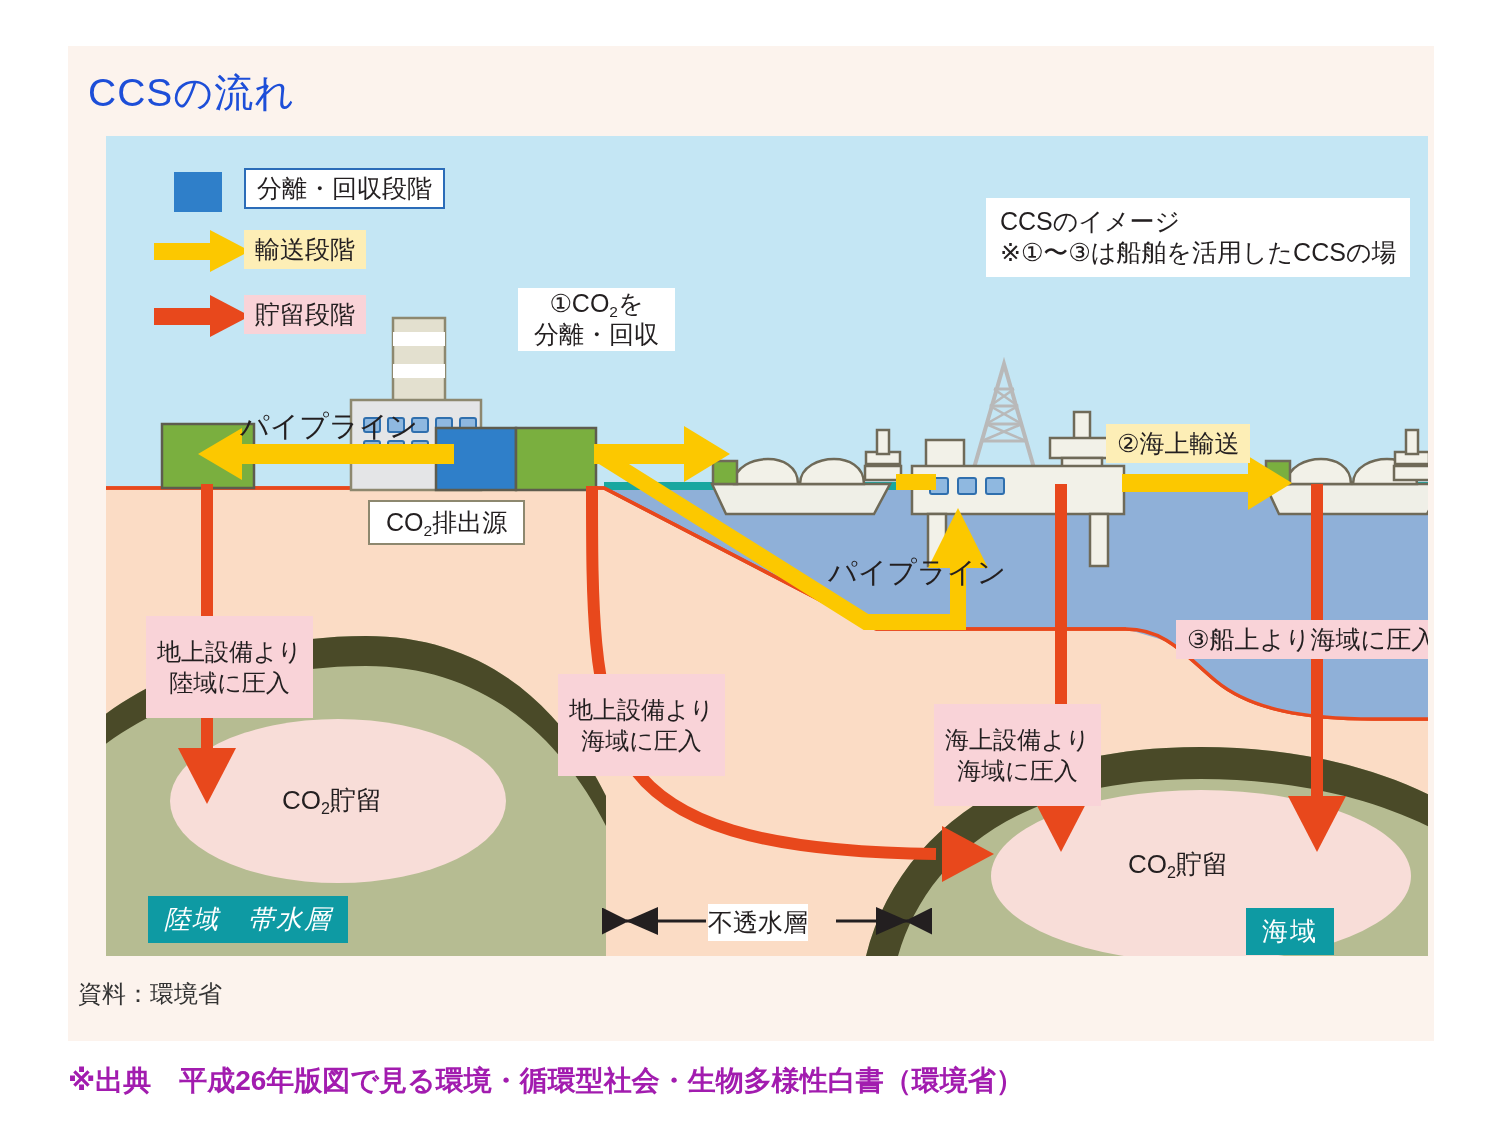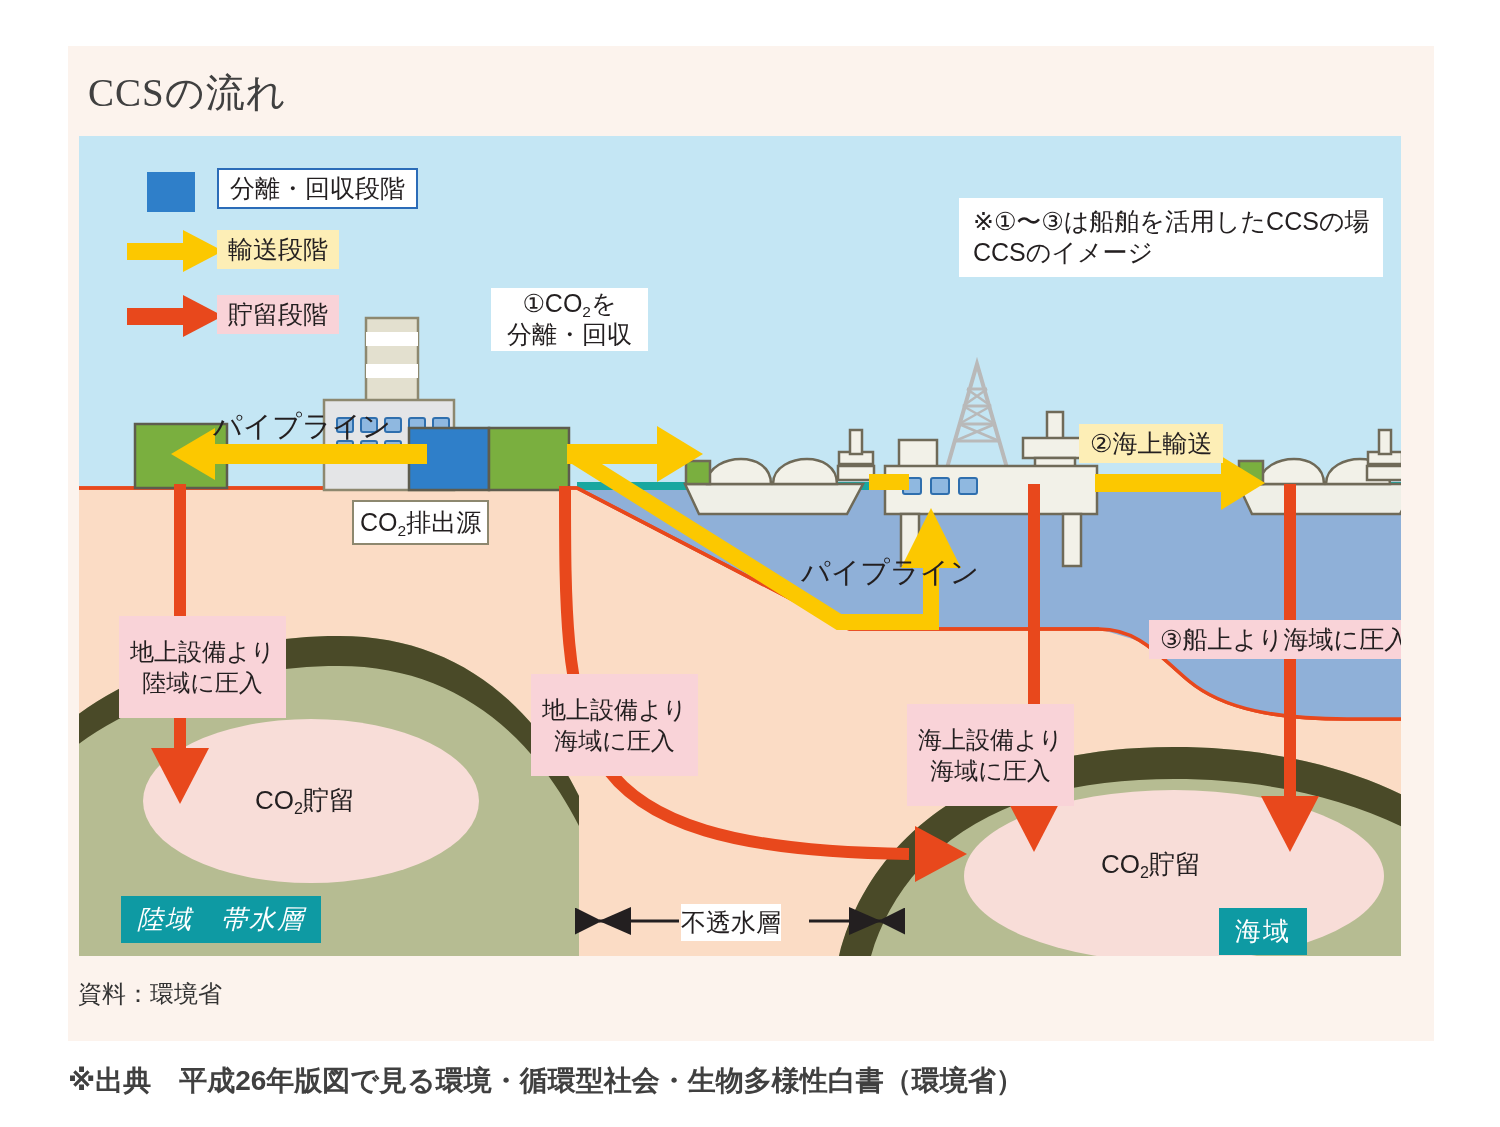--- a/index.html
+++ b/index.html
@@ -12,33 +12,33 @@
   }
   #root{position:relative;width:1500px;height:1127px;background:#ffffff;}
 
   
   .panel{
     position:absolute;left:68px;top:46px;width:1366px;height:995px;
     background:#fcf3ed;
   }
   .panel-title{
     position:absolute;left:20px;top:20px;
-    font-size:39px;color:#404040;letter-spacing:1px;
-    font-family:Liberation Serif, serif;
+    font-size:39px;color:#1d4ed8;letter-spacing:1px;
+    font-family:Liberation Sans, sans-serif;
     white-space:nowrap;
   }
   .source-note{
     position:absolute;left:10px;top:932px;
     font-size:24px;color:#333;
     white-space:nowrap;
   }
 
   
   .scene{
-    position:absolute;left:11px;top:90px;width:1322px;height:820px;
+    position:absolute;left:38px;top:90px;width:1322px;height:820px;
     overflow:hidden;
     background:#5eead4;
   }
   .scene-svg{position:absolute;left:0;top:0;width:1322px;height:820px;}
 
   
   .lbl{position:absolute;white-space:nowrap;line-height:1.25;}
   .lbl-white{
     background:#ffffff;color:#231f20;
     padding:4px 10px;font-size:25px;
@@ -64,21 +64,21 @@
   .lbl-plain{color:#231f20;font-size:29px;}
   .lbl-co2store{color:#231f20;font-size:26px;}
 
   .legend-swatch{
     position:absolute;width:46px;height:38px;background:#2f7fc9;border:1px solid #2f7fc9;
   }
   sub{font-size:0.62em;vertical-align:baseline;position:relative;top:.34em;}
   .ctr{text-align:center;}
   .cap{
     position:absolute;left:68px;top:1062px;
-    font-size:28px;font-weight:bold;color:#404040;white-space:nowrap;
+    font-size:28px;font-weight:bold;color:#a21caf;white-space:nowrap;
   }
 </style>
 </head>
 <body>
 
 <div id="root">
 
   <div class="panel">
 
     <div class="panel-title">CCSの流れ</div>
@@ -266,30 +266,30 @@
       </svg>
       <div class="lbl lbl-yellow" style="left:138px;top:94px;text-align:right;">輸送段階</div>
 
       <svg style="position:absolute;left:48px;top:157px;width:106px;height:46px;" viewBox="0 0 106 46">
         <rect x="0" y="15" width="62" height="17" fill="#e8481c"></rect>
         <path d="M96,23 L56,2 L56,44 Z" fill="#e8481c"></path>
       </svg>
       <div class="lbl lbl-pink" style="left:138px;top:159px;">貯留段階</div>
 
       <div class="lbl lbl-white" style="left:880px;top:62px;padding:8px 14px;">
+        <div>CCSのイメージ</div>
         <div>※①〜③は船舶を活用したCCSの場</div>
-        <div>CCSのイメージ</div>
       </div>
 
       <div class="lbl lbl-white ctr" style="left:412px;top:152px;padding:0 16px;">
         <div><span>①CO</span><sub>2</sub><span>を</span></div>
         <div>分離・回収</div>
       </div>
 
-      <div class="lbl lbl-white" style="left:262px;top:364px;border:2px solid #8d886f;padding:5px 6px;margin-left:11px;"><span>CO</span><sub>2</sub><span>排出源</span></div>
+      <div class="lbl lbl-white" style="left:262px;top:364px;border:2px solid #8d886f;padding:5px 16px;"><span>CO</span><sub>2</sub><span>排出源</span></div>
 
       <div class="lbl lbl-plain" style="left:134px;top:272px;">パイプライン</div>
 
       <div class="lbl lbl-plain" style="left:722px;top:418px;">パイプライン</div>
 
       <div class="lbl lbl-yellow" style="left:1000px;top:288px;">②海上輸送</div>
 
       <div class="lbl lbl-pink" style="left:1070px;top:484px;">③船上より海域に圧入</div>
 
       <div class="lbl lbl-pinkbox" style="left:40px;top:480px;">

